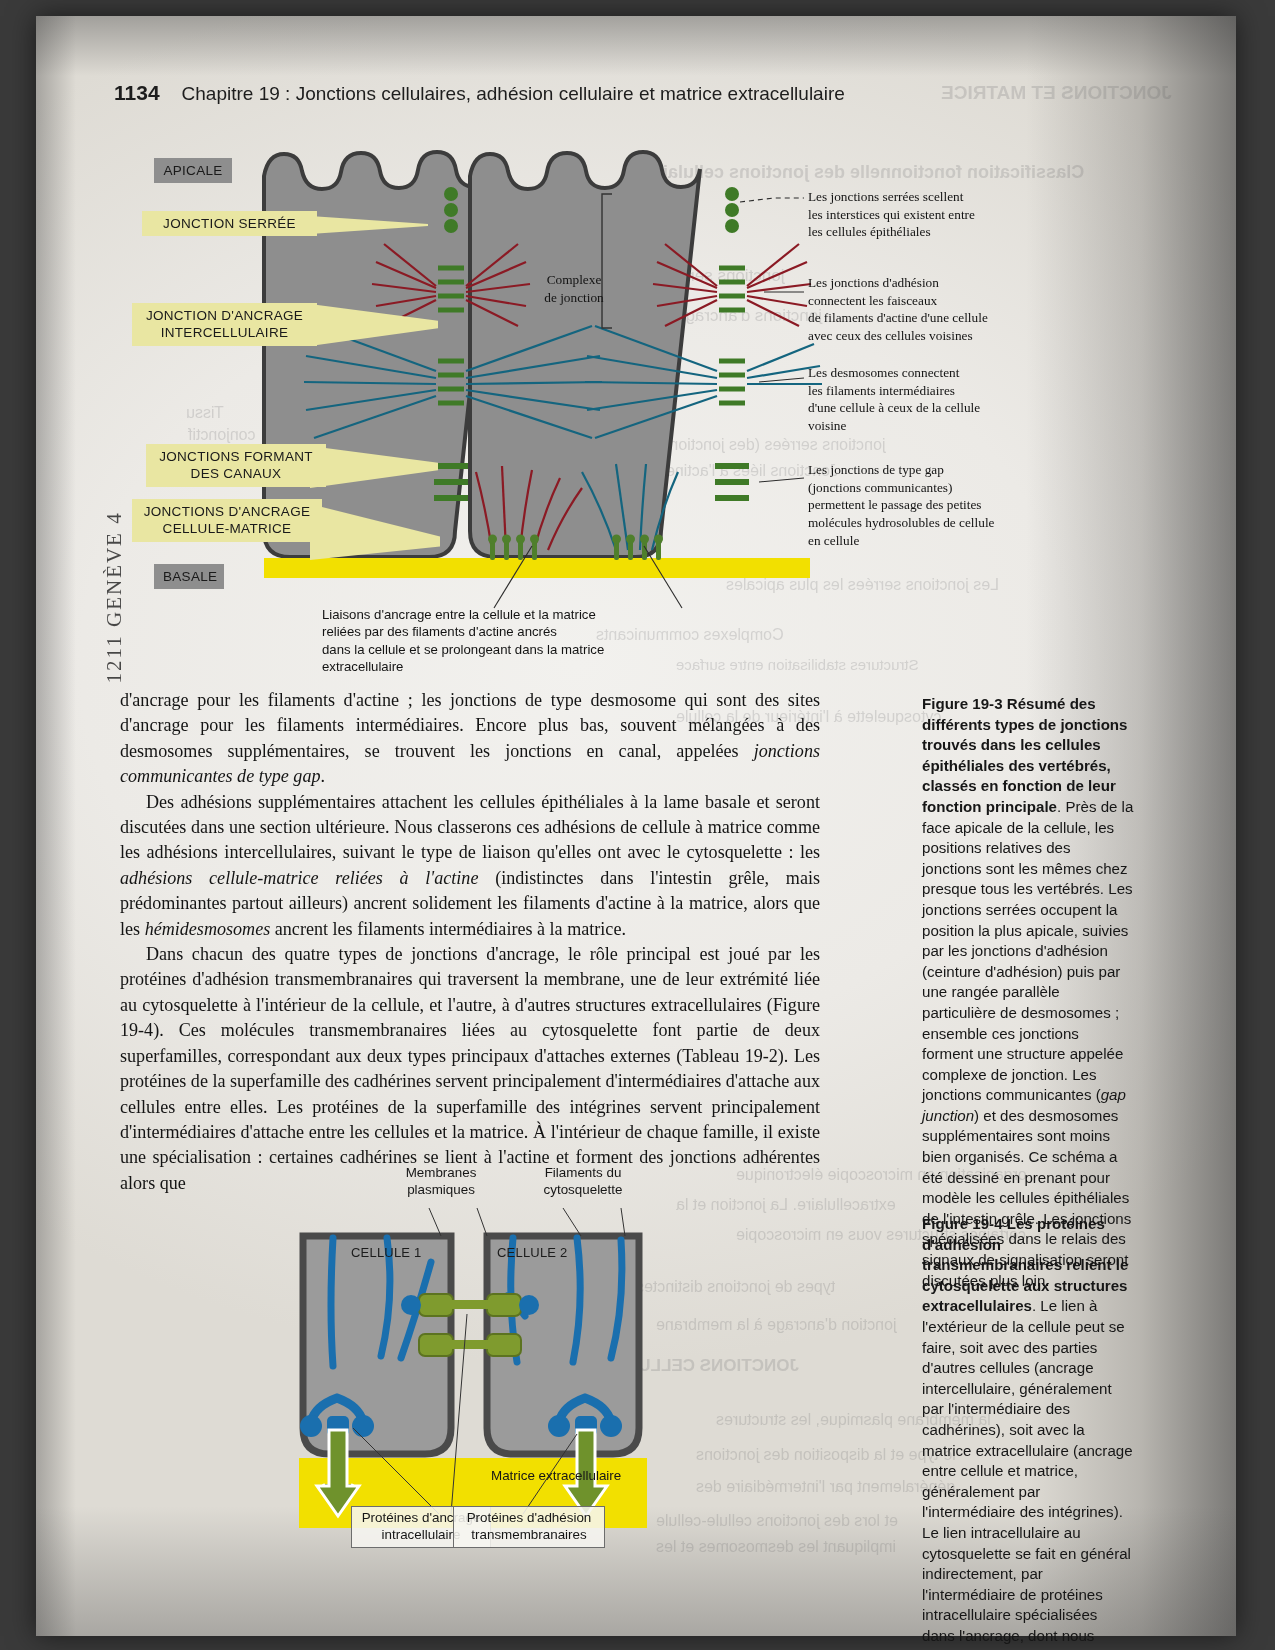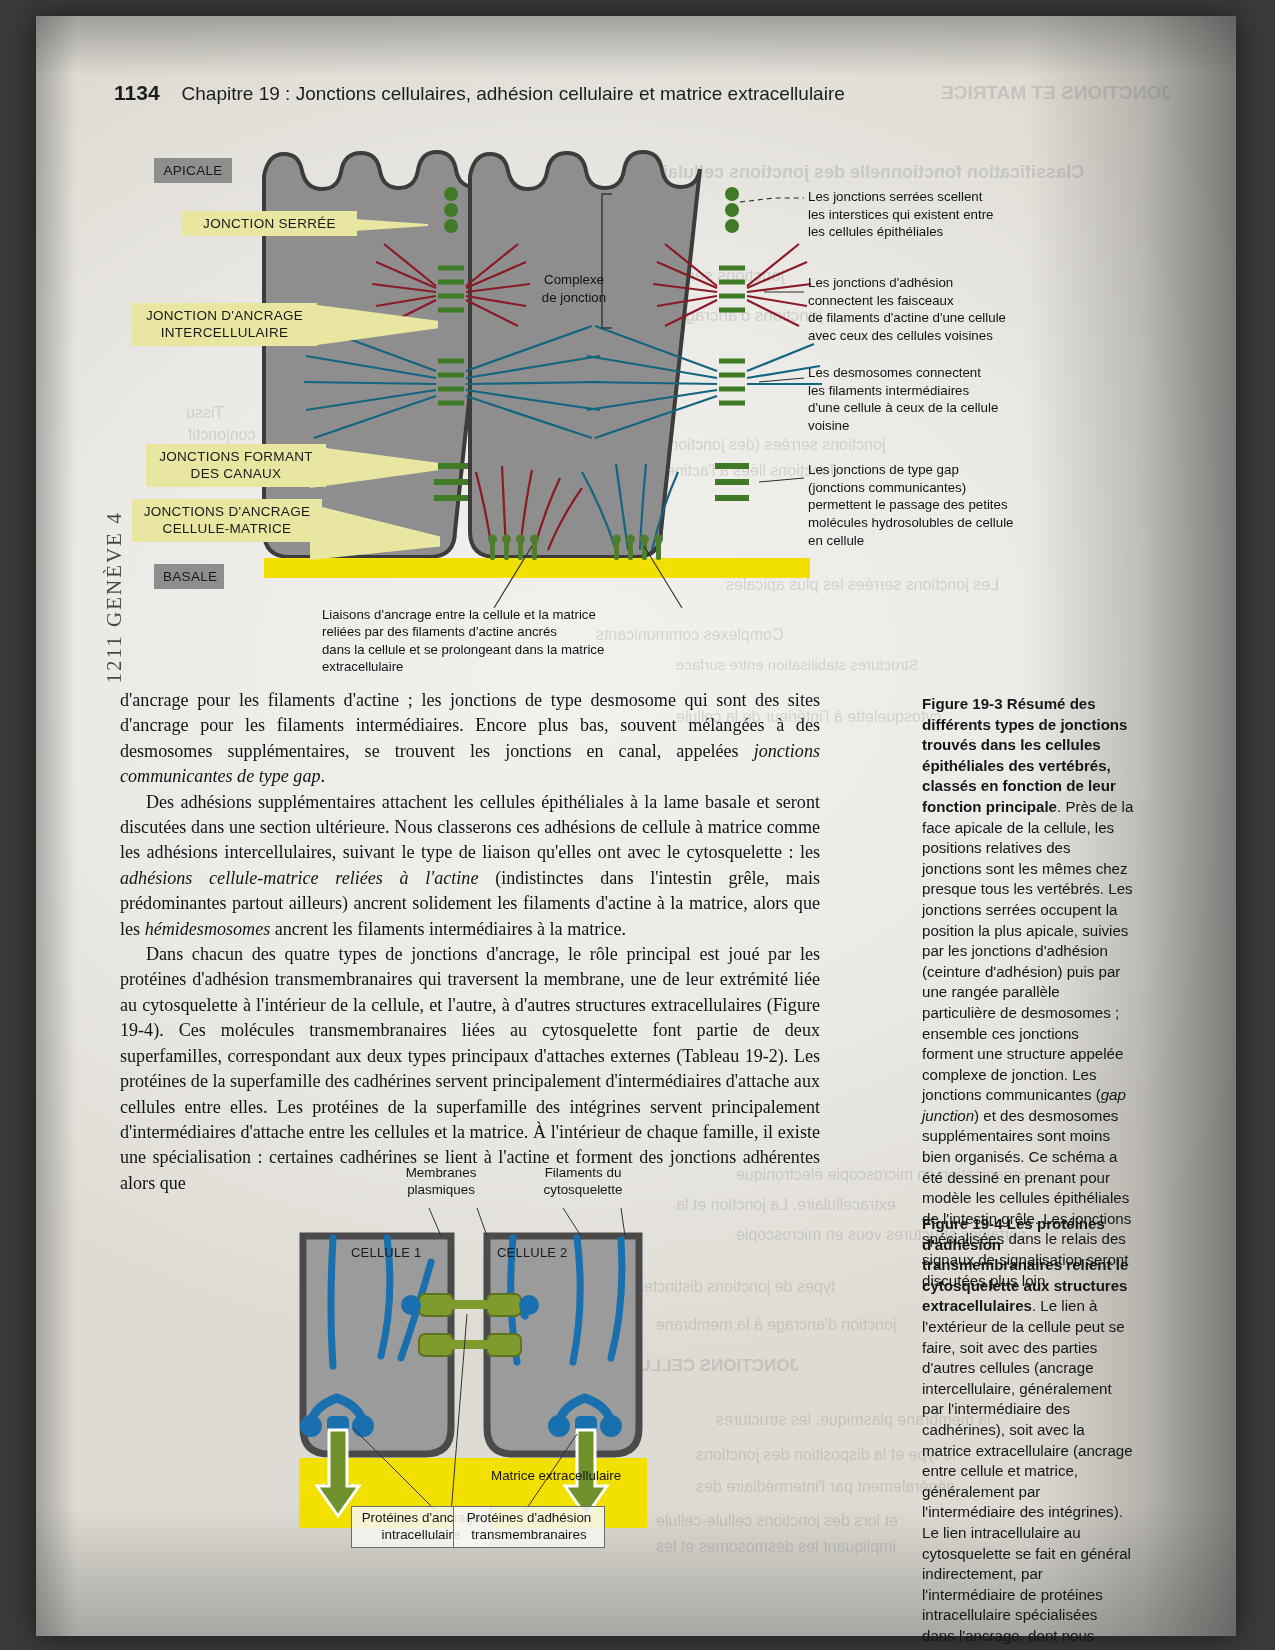--- a/index.html
+++ b/index.html
@@ -92,21 +92,21 @@
     line-height: 1.28;
     padding: 4px 9px;
   }
   .tag.grey { background: #8e8e8e; color: #1a1a1a; font-weight: 400; }
   .tag.yellow { background: #e9e6a2; }
 
   .wedge { position: absolute; background: #e9e6a2; }
 
   .callout {
     position: absolute;
-    font-family: Liberation Sans, sans-serif;
+    font-family: Liberation Serif, serif;
     font-size: 13.3px;
     line-height: 1.33;
     color: #131313;
   }
 
   .epi-svg { position: absolute; left: 0; top: 0; }
 
   .capline {
     position: absolute;
     font-family: "Liberation Sans", sans-serif;
@@ -361,21 +361,21 @@
         <line x1="645" y1="266" x2="690" y2="262"></line>
         <line x1="645" y1="366" x2="690" y2="362"></line>
         <line x1="418" y1="430" x2="380" y2="492"></line>
         <line x1="530" y1="430" x2="568" y2="492"></line>
       </g>
     </svg>
 
     <div class="tag grey" style="left:40px;  top:42px;  width:78px;">APICALE</div>
 
     <div class="wedge" style="left:196px; top:100px; width:118px; height:18px; clip-path: polygon(0 0,100% 44%,100% 56%,0 100%);"></div>
-    <div class="tag yellow" style="left:28px; top:95px;  width:175px;margin-left:40px;">JONCTION SERRÉE</div>
+    <div class="tag yellow" style="left:28px; top:95px;  width:175px;">JONCTION SERRÉE</div>
 
     <div class="wedge" style="left:196px; top:188px; width:128px; height:42px; clip-path: polygon(0 0,100% 40%,100% 58%,0 100%);"></div>
     <div class="tag yellow" style="left:18px; top:187px; width:185px; white-space:pre-line;text-align:center;">JONCTION D'ANCRAGE
 INTERCELLULAIRE</div>
 
     <div class="wedge" style="left:196px; top:330px; width:128px; height:42px; clip-path: polygon(0 0,100% 40%,100% 58%,0 100%);"></div>
     <div class="tag yellow" style="left:32px; top:328px; width:180px; white-space:pre-line;">JONCTIONS FORMANT
 DES CANAUX</div>
 
     <div class="wedge" style="left:196px; top:388px; width:130px; height:56px; clip-path: polygon(0 0,100% 58%,100% 76%,0 100%);"></div>

